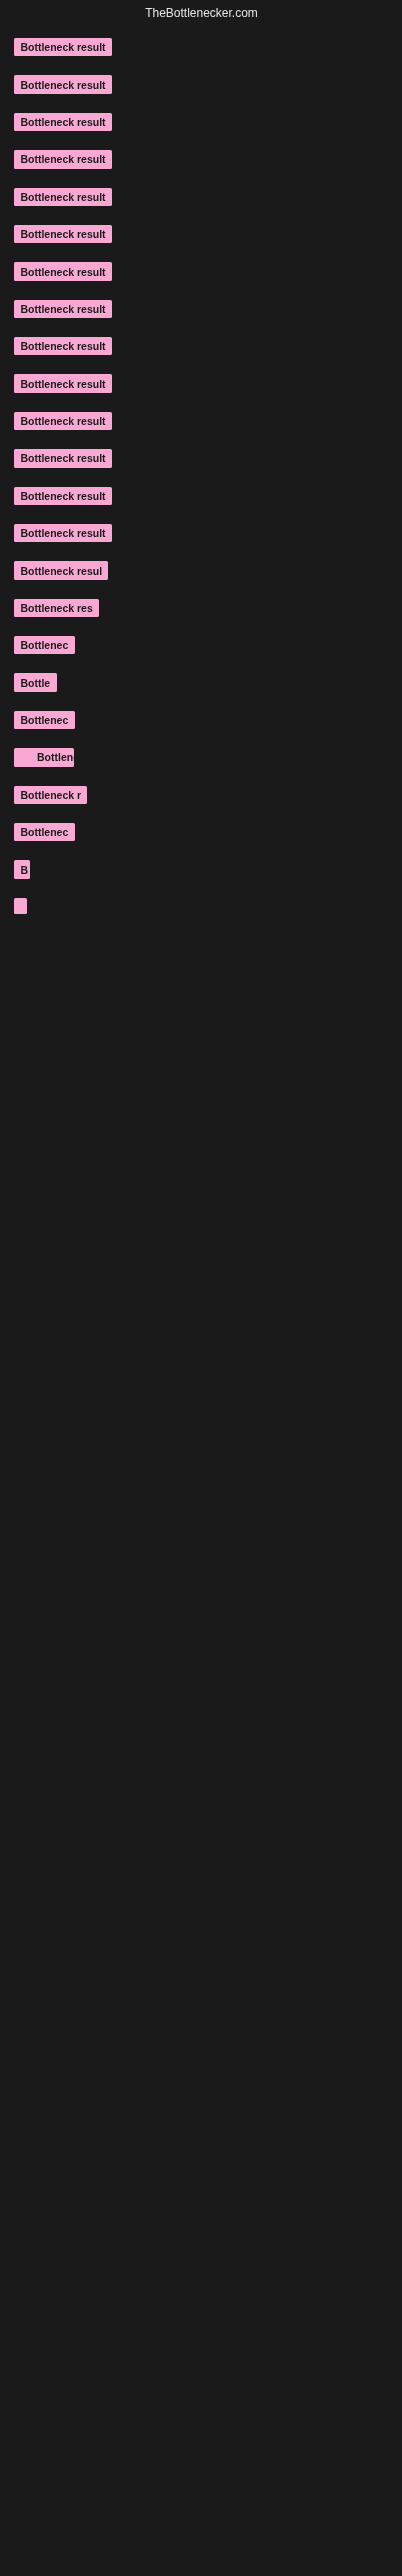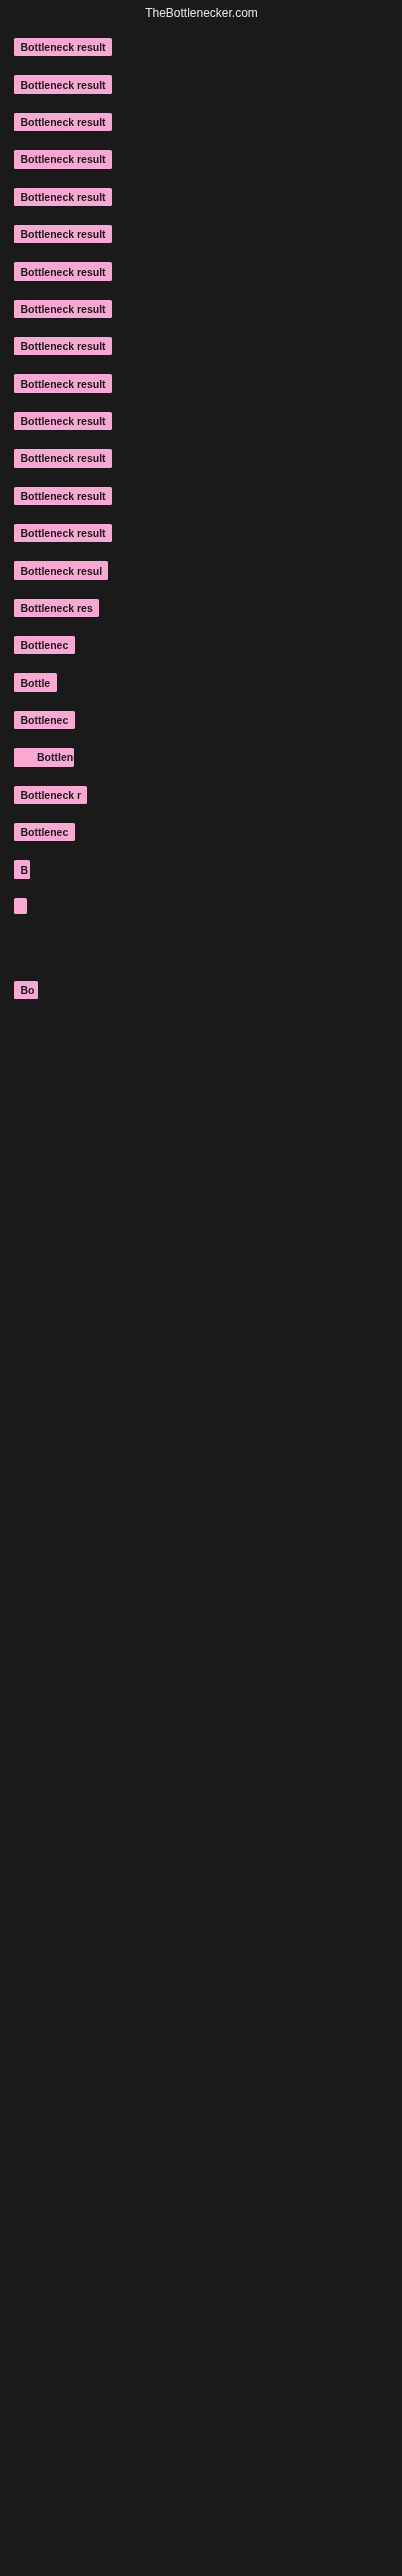--- a/index.html
+++ b/index.html
@@ -63,18 +63,17 @@
     <div class="row"><span class="bottleneck-badge" style="max-width: 52px;">Bottle</span></div>
     <div class="row"><span class="bottleneck-badge" style="max-width: 64px;">Bottlenec</span></div>
     <div class="row"><span class="bottleneck-badge" style="max-width: 60px; padding-left: 23px;">Bottlene</span></div>
     <div class="row"><span class="bottleneck-badge" style="max-width: 76px; text-align: center;">Bottleneck r</span></div>
     <div class="row"><span class="bottleneck-badge" style="max-width: 64px;">Bottlenec</span></div>
     <div class="row"><span class="bottleneck-badge" style="max-width: 16px;">B</span></div>
     <div class="row"><span class="bottleneck-badge" style="width: 6.4px; min-height: 16px;"></span></div>
     <div class="row"></div>
     <div class="row"></div>
     <div class="row"></div>
-    <div class="row"><span class="bottleneck-badge" style="max-width: 24px;">Bo</span></div>
     <div class="row"></div>
     <div class="row"></div>
     <div class="row"></div>
   </div>
 
 
 </body></html>

